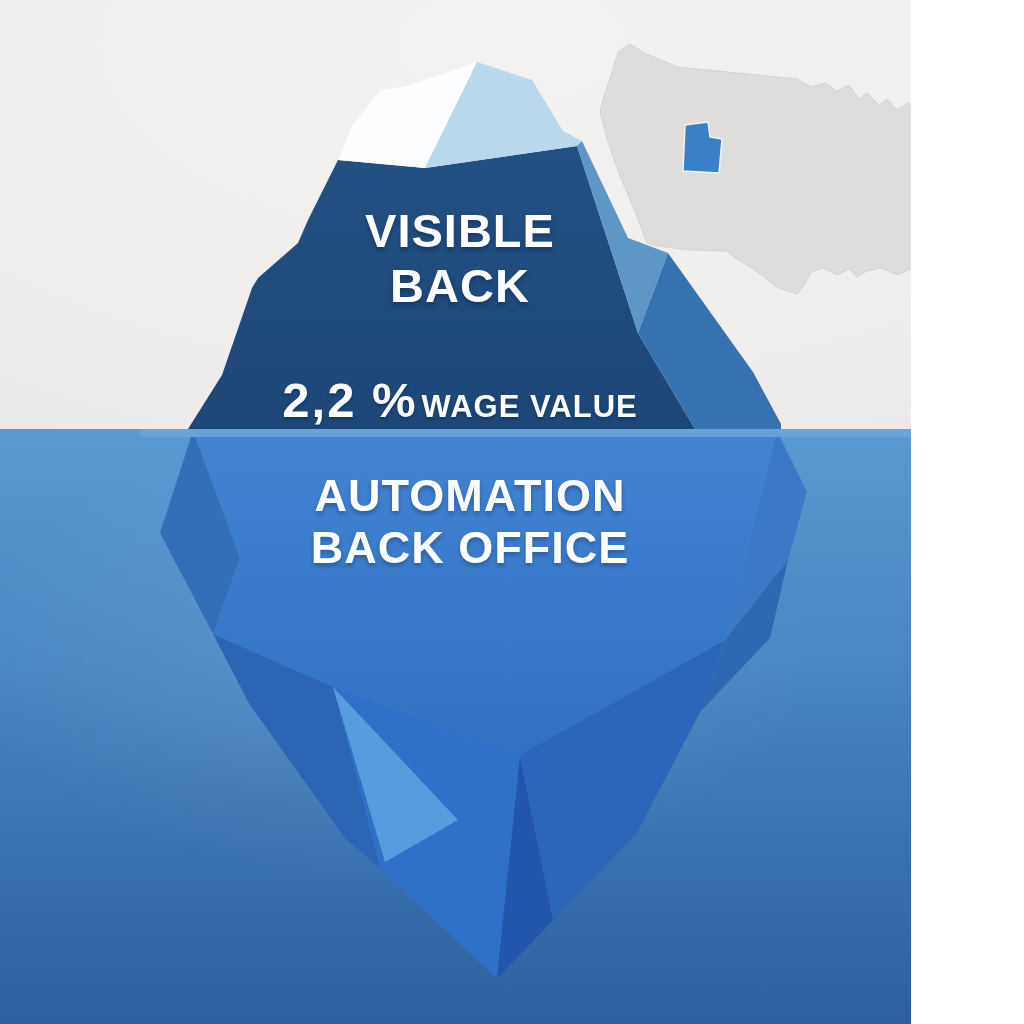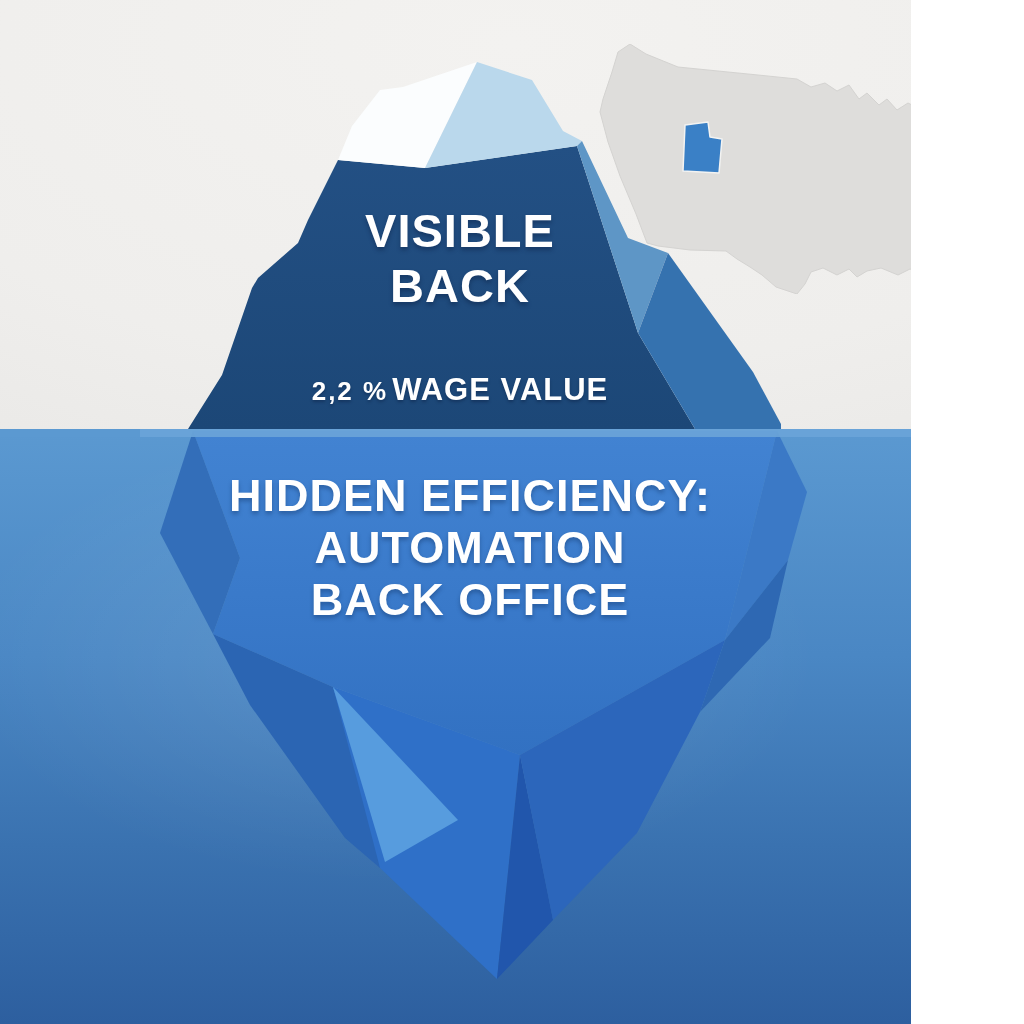--- a/index.html
+++ b/index.html
@@ -19,21 +19,21 @@
 
   .iceberg-svg{position:absolute;left:0;top:0;width:1024px;height:1024px;}
 
   .usa-map{position:absolute;left:598px;top:44px;width:402px;height:250px;}
 
   .txt{position:absolute;text-align:center;color:#ffffff;font-weight:bold;}
   .visible-title{left:210px;top:203px;width:500px;font-size:47px;line-height:55px;
                  letter-spacing:1px;text-shadow:0 3px 4px rgba(10,32,66,0.45);}
   .stat-line{left:210px;top:372px;width:500px;font-size:31px;letter-spacing:1px;
              text-shadow:0 2px 3px rgba(10,32,66,0.45);}
-  .stat-value{font-size:26px;vertical-align:baseline;letter-spacing:2px;text-align:right;}
+  .stat-value{font-size:49px;vertical-align:baseline;letter-spacing:2px;text-align:right;}
   .stat-label{font-size:31px;margin-left:4px;}
   .hidden-title{left:210px;top:470px;width:520px;font-size:45px;line-height:52px;
                 letter-spacing:1px;text-shadow:0 3px 4px rgba(16,48,96,0.40);}
 </style>
 </head>
 <body>
 
 <div class="scene">
 
   <div class="sky"></div>
@@ -91,18 +91,17 @@
 
   <div class="txt visible-title">
     <div>VISIBLE</div>
     <div>BACK</div>
   </div>
   <div class="txt stat-line">
     <span class="stat-value">2,2 %</span><span class="stat-label">WAGE VALUE</span>
   </div>
 
   <div class="txt hidden-title">
-    <div>HIDDEN EFFICIENCY:</div>
     <div>AUTOMATION</div>
     <div>BACK OFFICE</div>
   </div>
 
 </div>
 
 </body></html>

